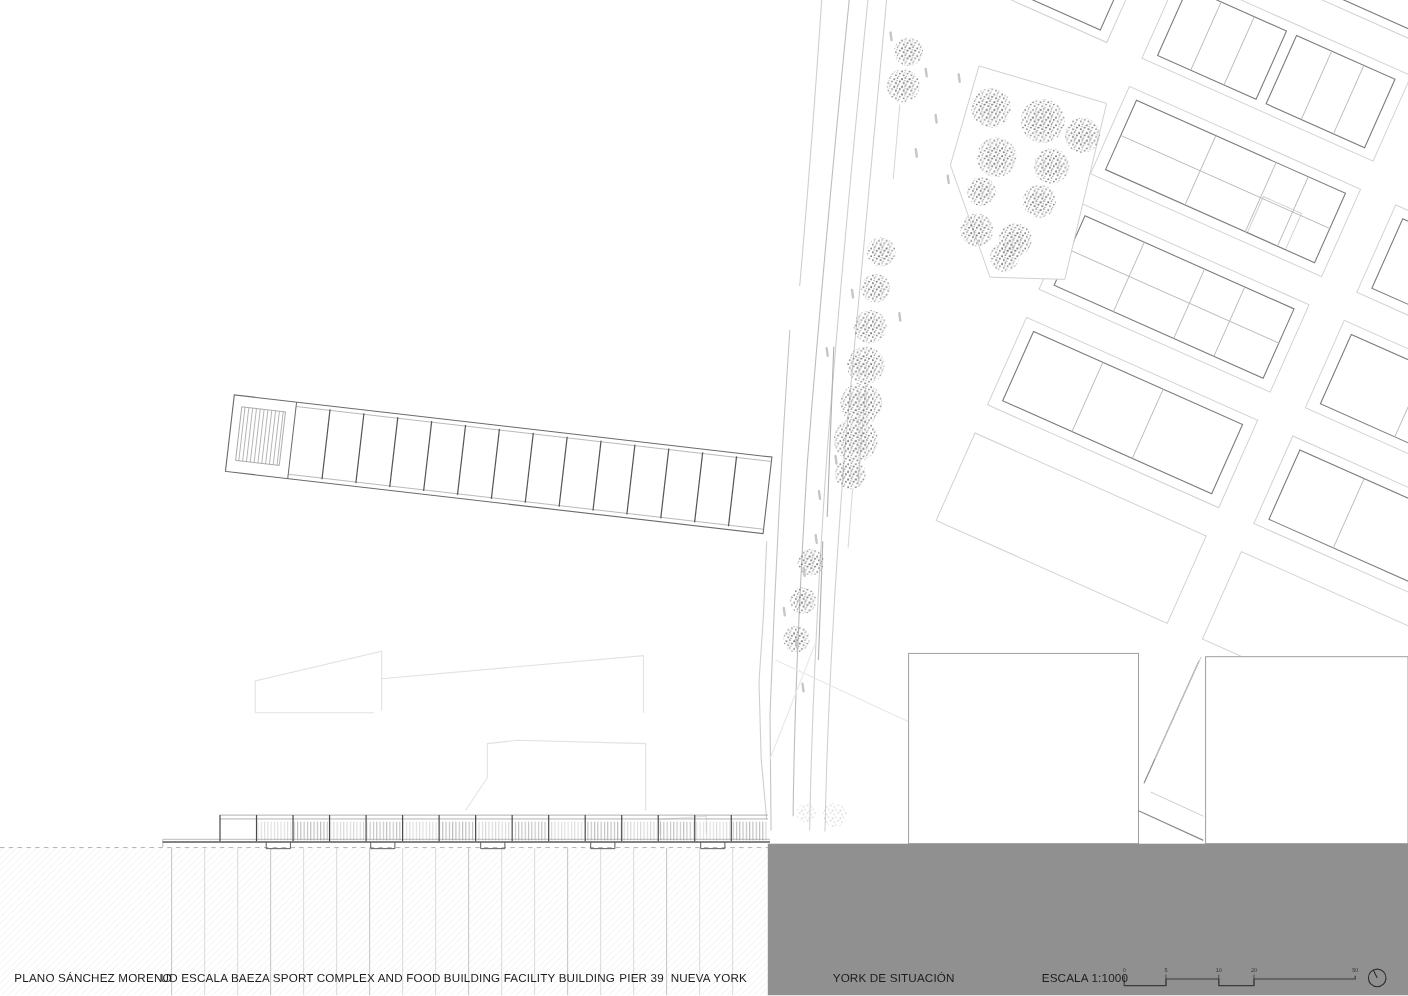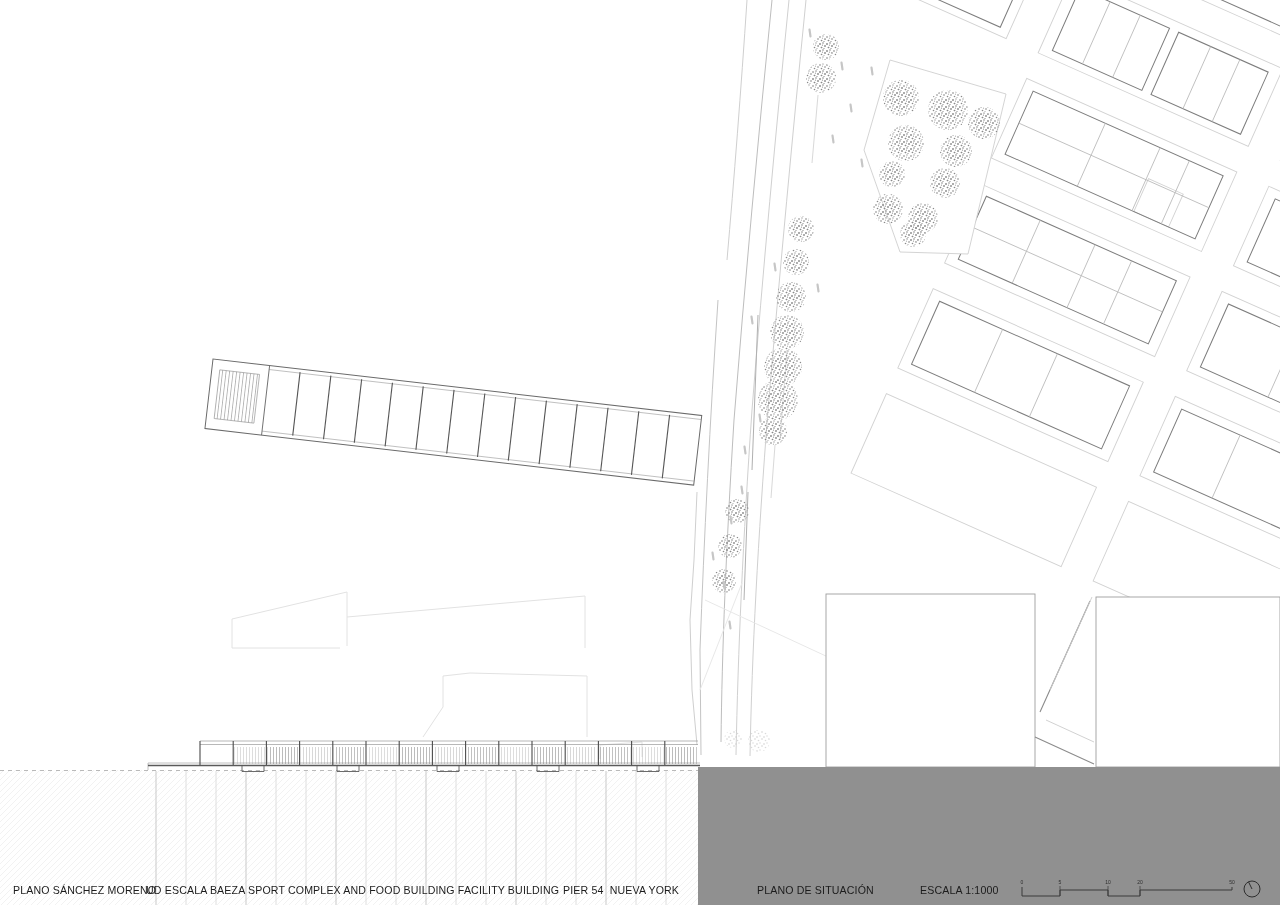--- a/index.html
+++ b/index.html
@@ -286,15 +286,15 @@
   </g>
   <g fill="none" stroke="#2e2e2e" stroke-width="1">
     <circle cx="1252" cy="889" r="8"></circle>
     <line x1="1252" y1="889" x2="1248.5" y2="881.8"></line>
   </g>
 </svg>
 
 <div class="tb" style="left:13px">PLANO SÁNCHEZ MORENO</div>
 <div class="tb" style="left:146px">UD ESCALA BAEZA</div>
 <div class="tb" style="left:248px">SPORT COMPLEX AND FOOD BUILDING FACILITY BUILDING</div>
-<div class="tb" style="left:563px">PIER 54  NUEVA YORK</div>
-<div class="tb" style="left:757px">PLANO DE SITUACIÓN</div>
-<div class="tb" style="left:920px">ESCALA 1:1000</div>
+<div class="tb" style="left:563px">PIER 39  NUEVA YORK</div>
+<div class="tb" style="left:757px">YORK DE SITUACIÓN</div>
+<div class="tb" style="left:947px">ESCALA 1:1000</div>
 
 </body></html>

